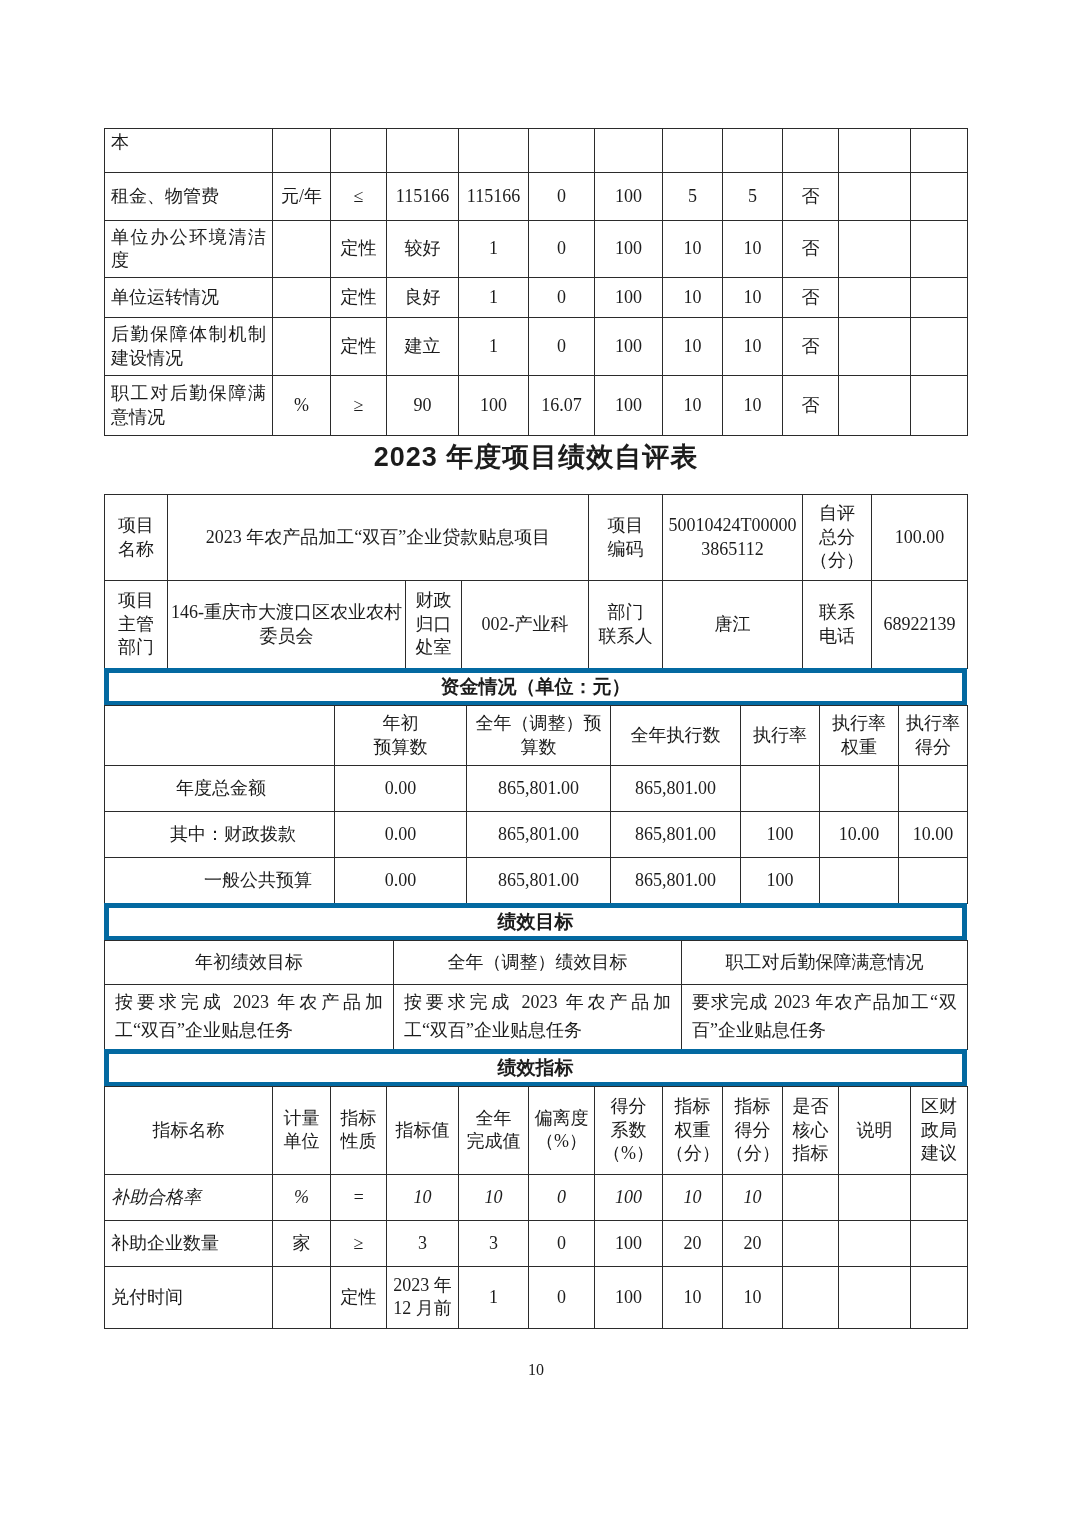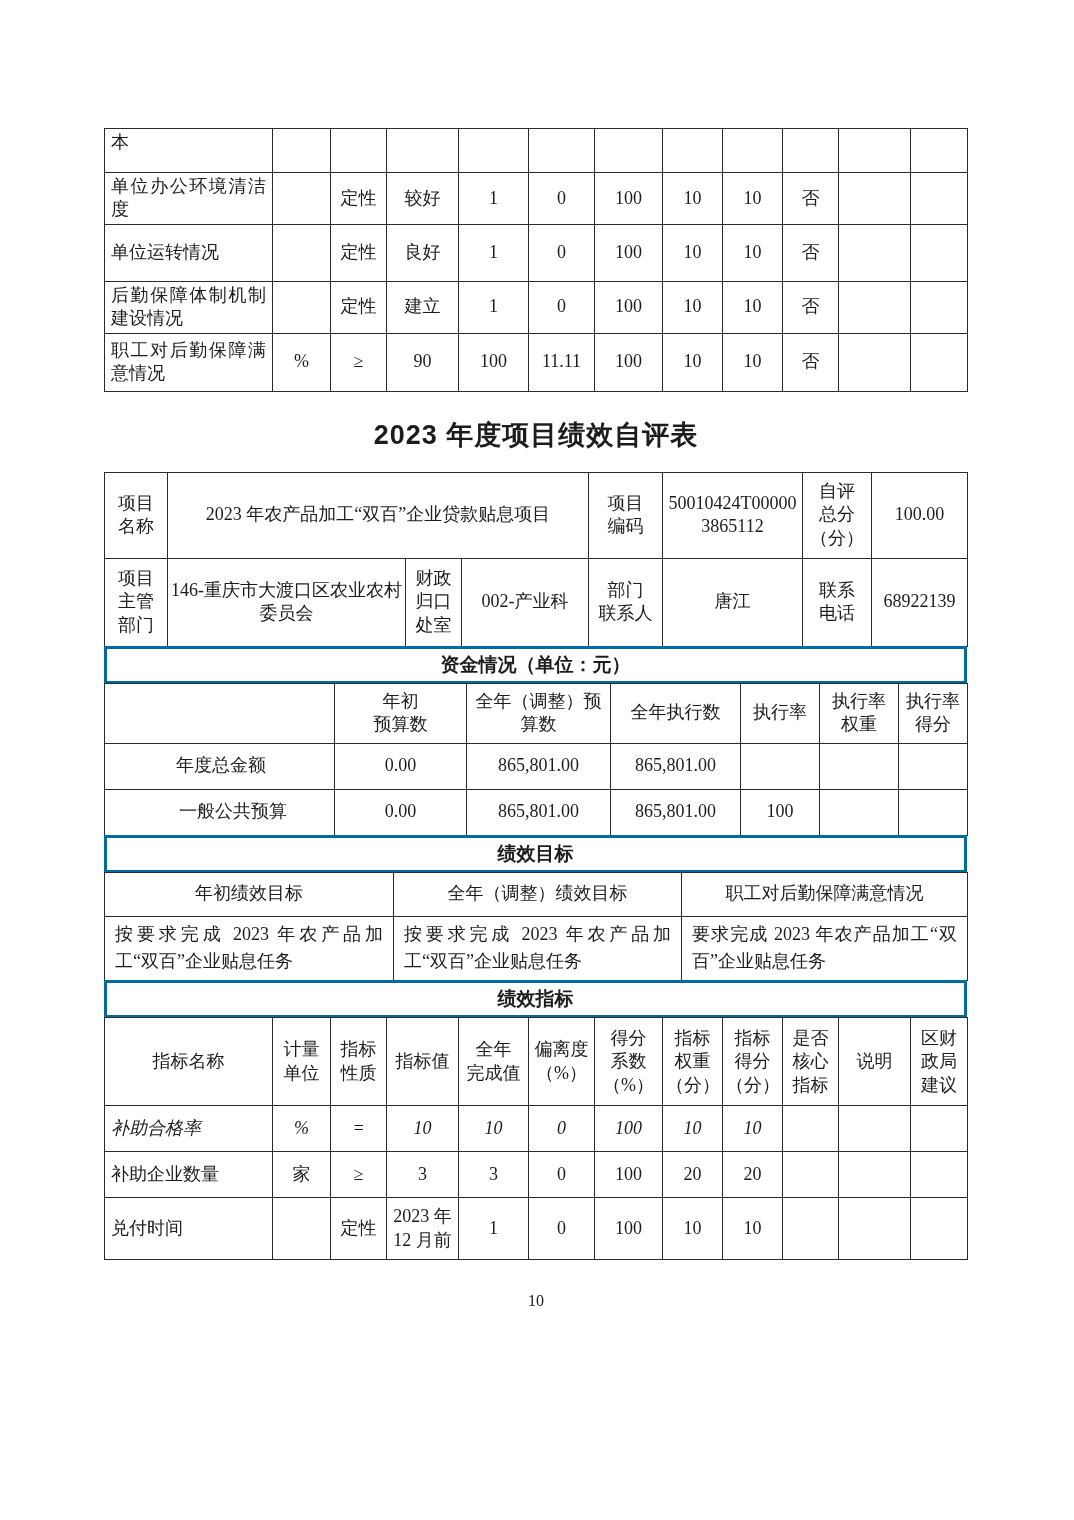--- a/index.html
+++ b/index.html
@@ -32,32 +32,32 @@
   .cont td:first-child { text-align:justify; text-justify:inter-character; padding:2px 6px; }
   .cont tr:nth-child(1) td { height:44px; vertical-align:top; }
   .cont tr:nth-child(2) td { height:48px; }
   .cont tr:nth-child(3) td { height:57px; }
   .cont tr:nth-child(4) td { height:40px; }
   .cont tr:nth-child(5) td { height:58px; }
   .cont tr:nth-child(6) td { height:60px; }
 
   
   .title {
-    margin-top:22px; height:42px; line-height:42px;
+    height:42px; line-height:42px;
     text-align:center;
     font-family:"Liberation Sans","DejaVu Sans",sans-serif;
     font-weight:bold; font-size:27px; letter-spacing:1px;
   }
 
   
   .main { margin-top:16px; }
   .main > * + * { margin-top:-1px; }
 
   .bar {
-    border:3px solid #0369a1; height:38px; width:863px;
+    border:5px solid #0369a1; height:38px; width:863px;
     display:flex; align-items:center; justify-content:center;
     font-family:"Liberation Sans","DejaVu Sans",sans-serif;
     font-weight:bold; font-size:19px;
   }
 
   .info tr:nth-child(1) td { height:86px; }
   .info tr:nth-child(2) td { height:88px; }
   .info td.code { word-break:break-all; }
 
   .funds tbody.hdr td { height:60px; }
@@ -111,20 +111,34 @@
             <td></td>
             <td></td>
             <td></td>
             <td></td>
             <td></td>
             <td></td>
             <td></td>
             <td></td>
           </tr>
           <tr>
+            <td>租金、物管费</td>
+            <td>元/年</td>
+            <td>≤</td>
+            <td>115166</td>
+            <td>115166</td>
+            <td>0</td>
+            <td>100</td>
+            <td>5</td>
+            <td>5</td>
+            <td>否</td>
+            <td></td>
+            <td></td>
+          </tr>
+          <tr>
             <td>单位办公环境清洁度</td>
             <td></td>
             <td>定性</td>
             <td>较好</td>
             <td>1</td>
             <td>0</td>
             <td>100</td>
             <td>10</td>
             <td>10</td>
             <td>否</td>
@@ -158,21 +172,21 @@
             <td>否</td>
             <td></td>
             <td></td>
           </tr>
           <tr>
             <td>职工对后勤保障满意情况</td>
             <td>%</td>
             <td>≥</td>
             <td>90</td>
             <td>100</td>
-            <td>11.11</td>
+            <td>16.07</td>
             <td>100</td>
             <td>10</td>
             <td>10</td>
             <td>否</td>
             <td></td>
             <td></td>
           </tr>
         </tbody>
     </table>
 
@@ -250,20 +264,29 @@
           </tbody>
         <tbody class="dat">
             <tr>
               <td>年度总金额</td>
               <td>0.00</td>
               <td>865,801.00</td>
               <td>865,801.00</td>
               <td></td>
               <td></td>
               <td></td>
+            </tr>
+            <tr>
+              <td>其中：财政拨款</td>
+              <td>0.00</td>
+              <td>865,801.00</td>
+              <td>865,801.00</td>
+              <td>100</td>
+              <td>10.00</td>
+              <td>10.00</td>
             </tr>
             <tr>
               <td>一般公共预算</td>
               <td>0.00</td>
               <td>865,801.00</td>
               <td>865,801.00</td>
               <td>100</td>
               <td></td>
               <td></td>
             </tr>

